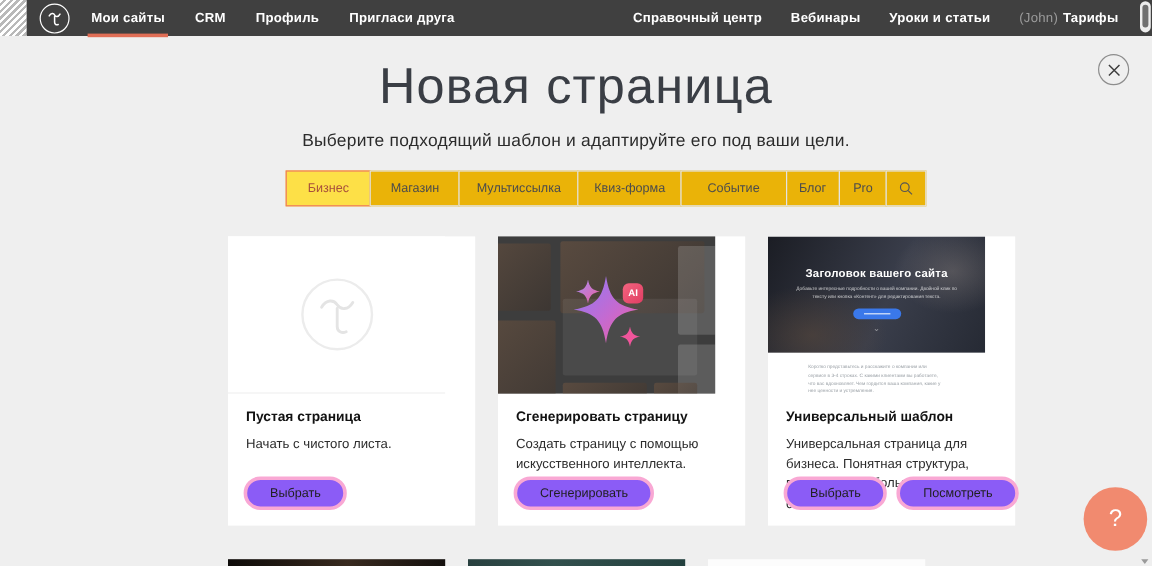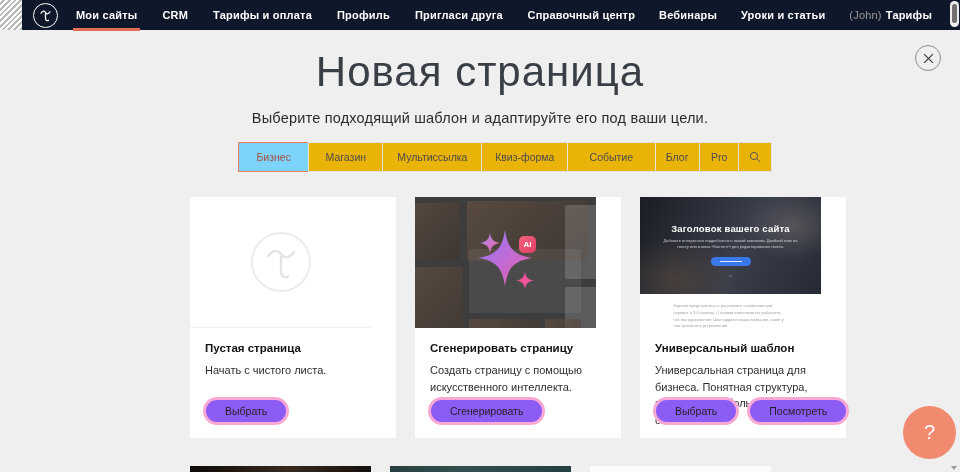--- a/index.html
+++ b/index.html
@@ -7,21 +7,21 @@
   body {
     font-family: "Liberation Sans", sans-serif;
     background:#efefef;
     position:relative;
     overflow:hidden;
   }
 
   
   .topbar {
     position:absolute; top:0; left:0; width:960px; height:30px;
-    background:#0f172a; display:flex; align-items:center;
+    background:#404040; display:flex; align-items:center;
   }
   .texture {
     width:22px; height:30px; flex:0 0 22px;
     background:
       repeating-linear-gradient(135deg, #ffffff 0 2px, #b9b9b9 2px 4px),
       #fff;
   }
   .logo {
     width:25px; height:25px; border:1.5px solid #fff; border-radius:50%;
     margin-left:11px; flex:0 0 25px;
@@ -63,21 +63,21 @@
   }
 
   
   .tabs { position:absolute; top:142px; left:190px; width:582px; height:30px; display:flex; }
   .tab {
     background:#eab308; border:1px solid #e3e3e3; margin-left:-1px;
     display:flex; align-items:center; justify-content:center;
     font-size:10.5px; color:#4c4c4c; cursor:pointer; white-space:nowrap;
   }
   .tab:first-child { margin-left:0; }
-  .tab.active { background:#7dd3fc; border-color:#ee7b5e; color:#a8503c;margin-left:48px; }
+  .tab.active { background:#fde047; border-color:#ee7b5e; color:#a8503c;margin-left:48px; }
   .tab-search svg { display:block; }
 
   
   .cards { position:absolute; left:190px; top:197px; display:flex; gap:19px; }
   .cards.row2 { top:466px; }
   .card { width:206px; height:241px; background:#fff; position:relative; }
   .card-img { width:181px; height:131px; position:relative; overflow:hidden; }
   .card-body { position:relative; height:110px; padding:14px 15px; }
   .card-title { font-size:11.5px; font-weight:bold; color:#121212; margin-bottom:8px; }
   .card-desc { font-size:11px; line-height:1.5; color:#2d2d2d; }
@@ -154,21 +154,20 @@
   <div class="texture"></div>
   <div class="logo">
     <svg width="15" height="15" viewBox="0 0 20 20">
       <path d="M4 7 C6 3.5, 9 3.5, 10 6 C11 8.5, 14 8.5, 16 5" fill="none" stroke="#fff" stroke-width="1.7" stroke-linecap="round"></path>
       <path d="M10 7.5 L10 14 C10 16.5, 12 17.5, 14 16.5" fill="none" stroke="#fff" stroke-width="1.7" stroke-linecap="round"></path>
     </svg>
   </div>
   <nav class="nav-left">
     <a class="nav-item active">Мои сайты</a>
     <a class="nav-item">CRM</a>
-    <a class="nav-item">Тарифы и оплата</a>
     <a class="nav-item">Профиль</a>
     <a class="nav-item">Пригласи друга</a>
   </nav>
   <nav class="nav-right">
     <a class="nav-item">Справочный центр</a>
     <a class="nav-item">Вебинары</a>
     <a class="nav-item">Уроки и статьи</a>
     <a class="nav-item nav-user">
       <span class="uname">(John)</span>
       <span>Тарифы</span>

